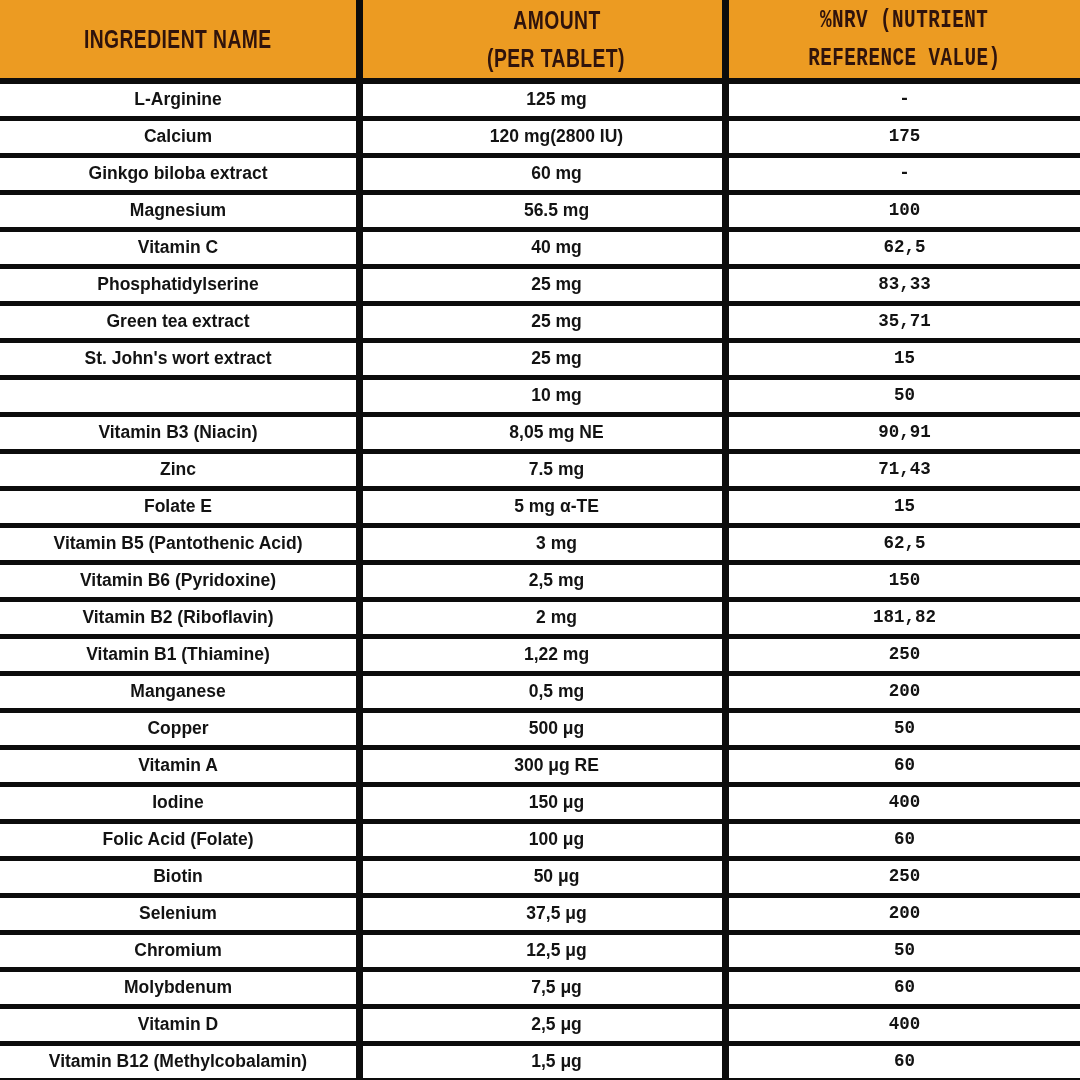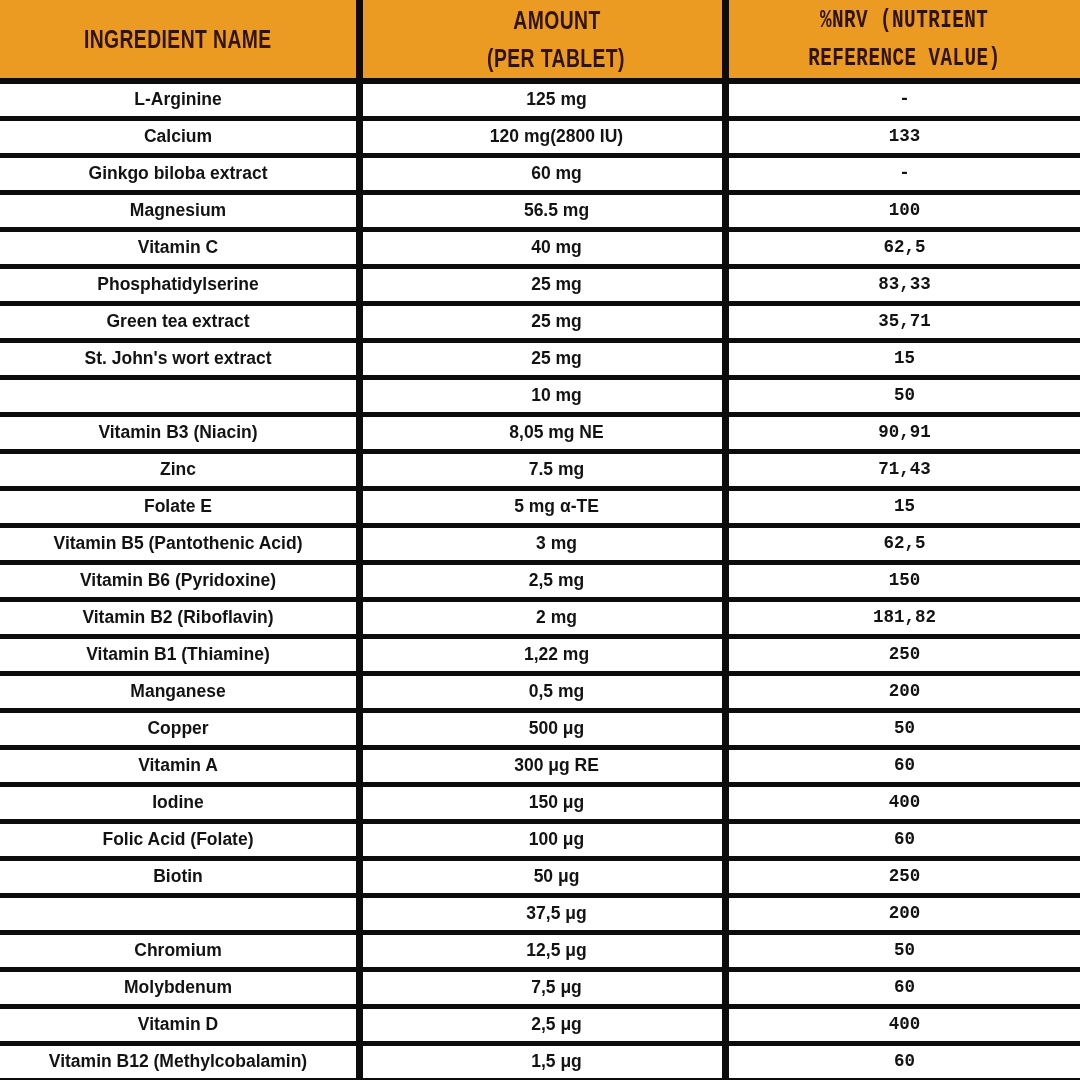--- a/index.html
+++ b/index.html
@@ -91,21 +91,21 @@
   <div id="table-body">
   <div class="t-row">
     <div class="cell w1">L-Arginine</div>
     <div class="cell w2">125 mg</div>
     <div class="cell w3">-</div>
   </div>
 
   <div class="t-row">
     <div class="cell w1">Calcium</div>
     <div class="cell w2">120 mg(2800 IU)</div>
-    <div class="cell w3">133</div>
+    <div class="cell w3">175</div>
   </div>
 
   <div class="t-row">
     <div class="cell w1">Ginkgo biloba extract</div>
     <div class="cell w2">60 mg</div>
     <div class="cell w3">-</div>
   </div>
 
   <div class="t-row">
     <div class="cell w1">Magnesium</div>
@@ -214,20 +214,21 @@
     <div class="cell w3">60</div>
   </div>
 
   <div class="t-row">
     <div class="cell w1">Biotin</div>
     <div class="cell w2">50 μg</div>
     <div class="cell w3">250</div>
   </div>
 
   <div class="t-row">
+    <div class="cell w1">Selenium</div>
     <div class="cell w2">37,5 μg</div>
     <div class="cell w3">200</div>
   </div>
 
   <div class="t-row">
     <div class="cell w1">Chromium</div>
     <div class="cell w2">12,5 μg</div>
     <div class="cell w3">50</div>
   </div>
 

